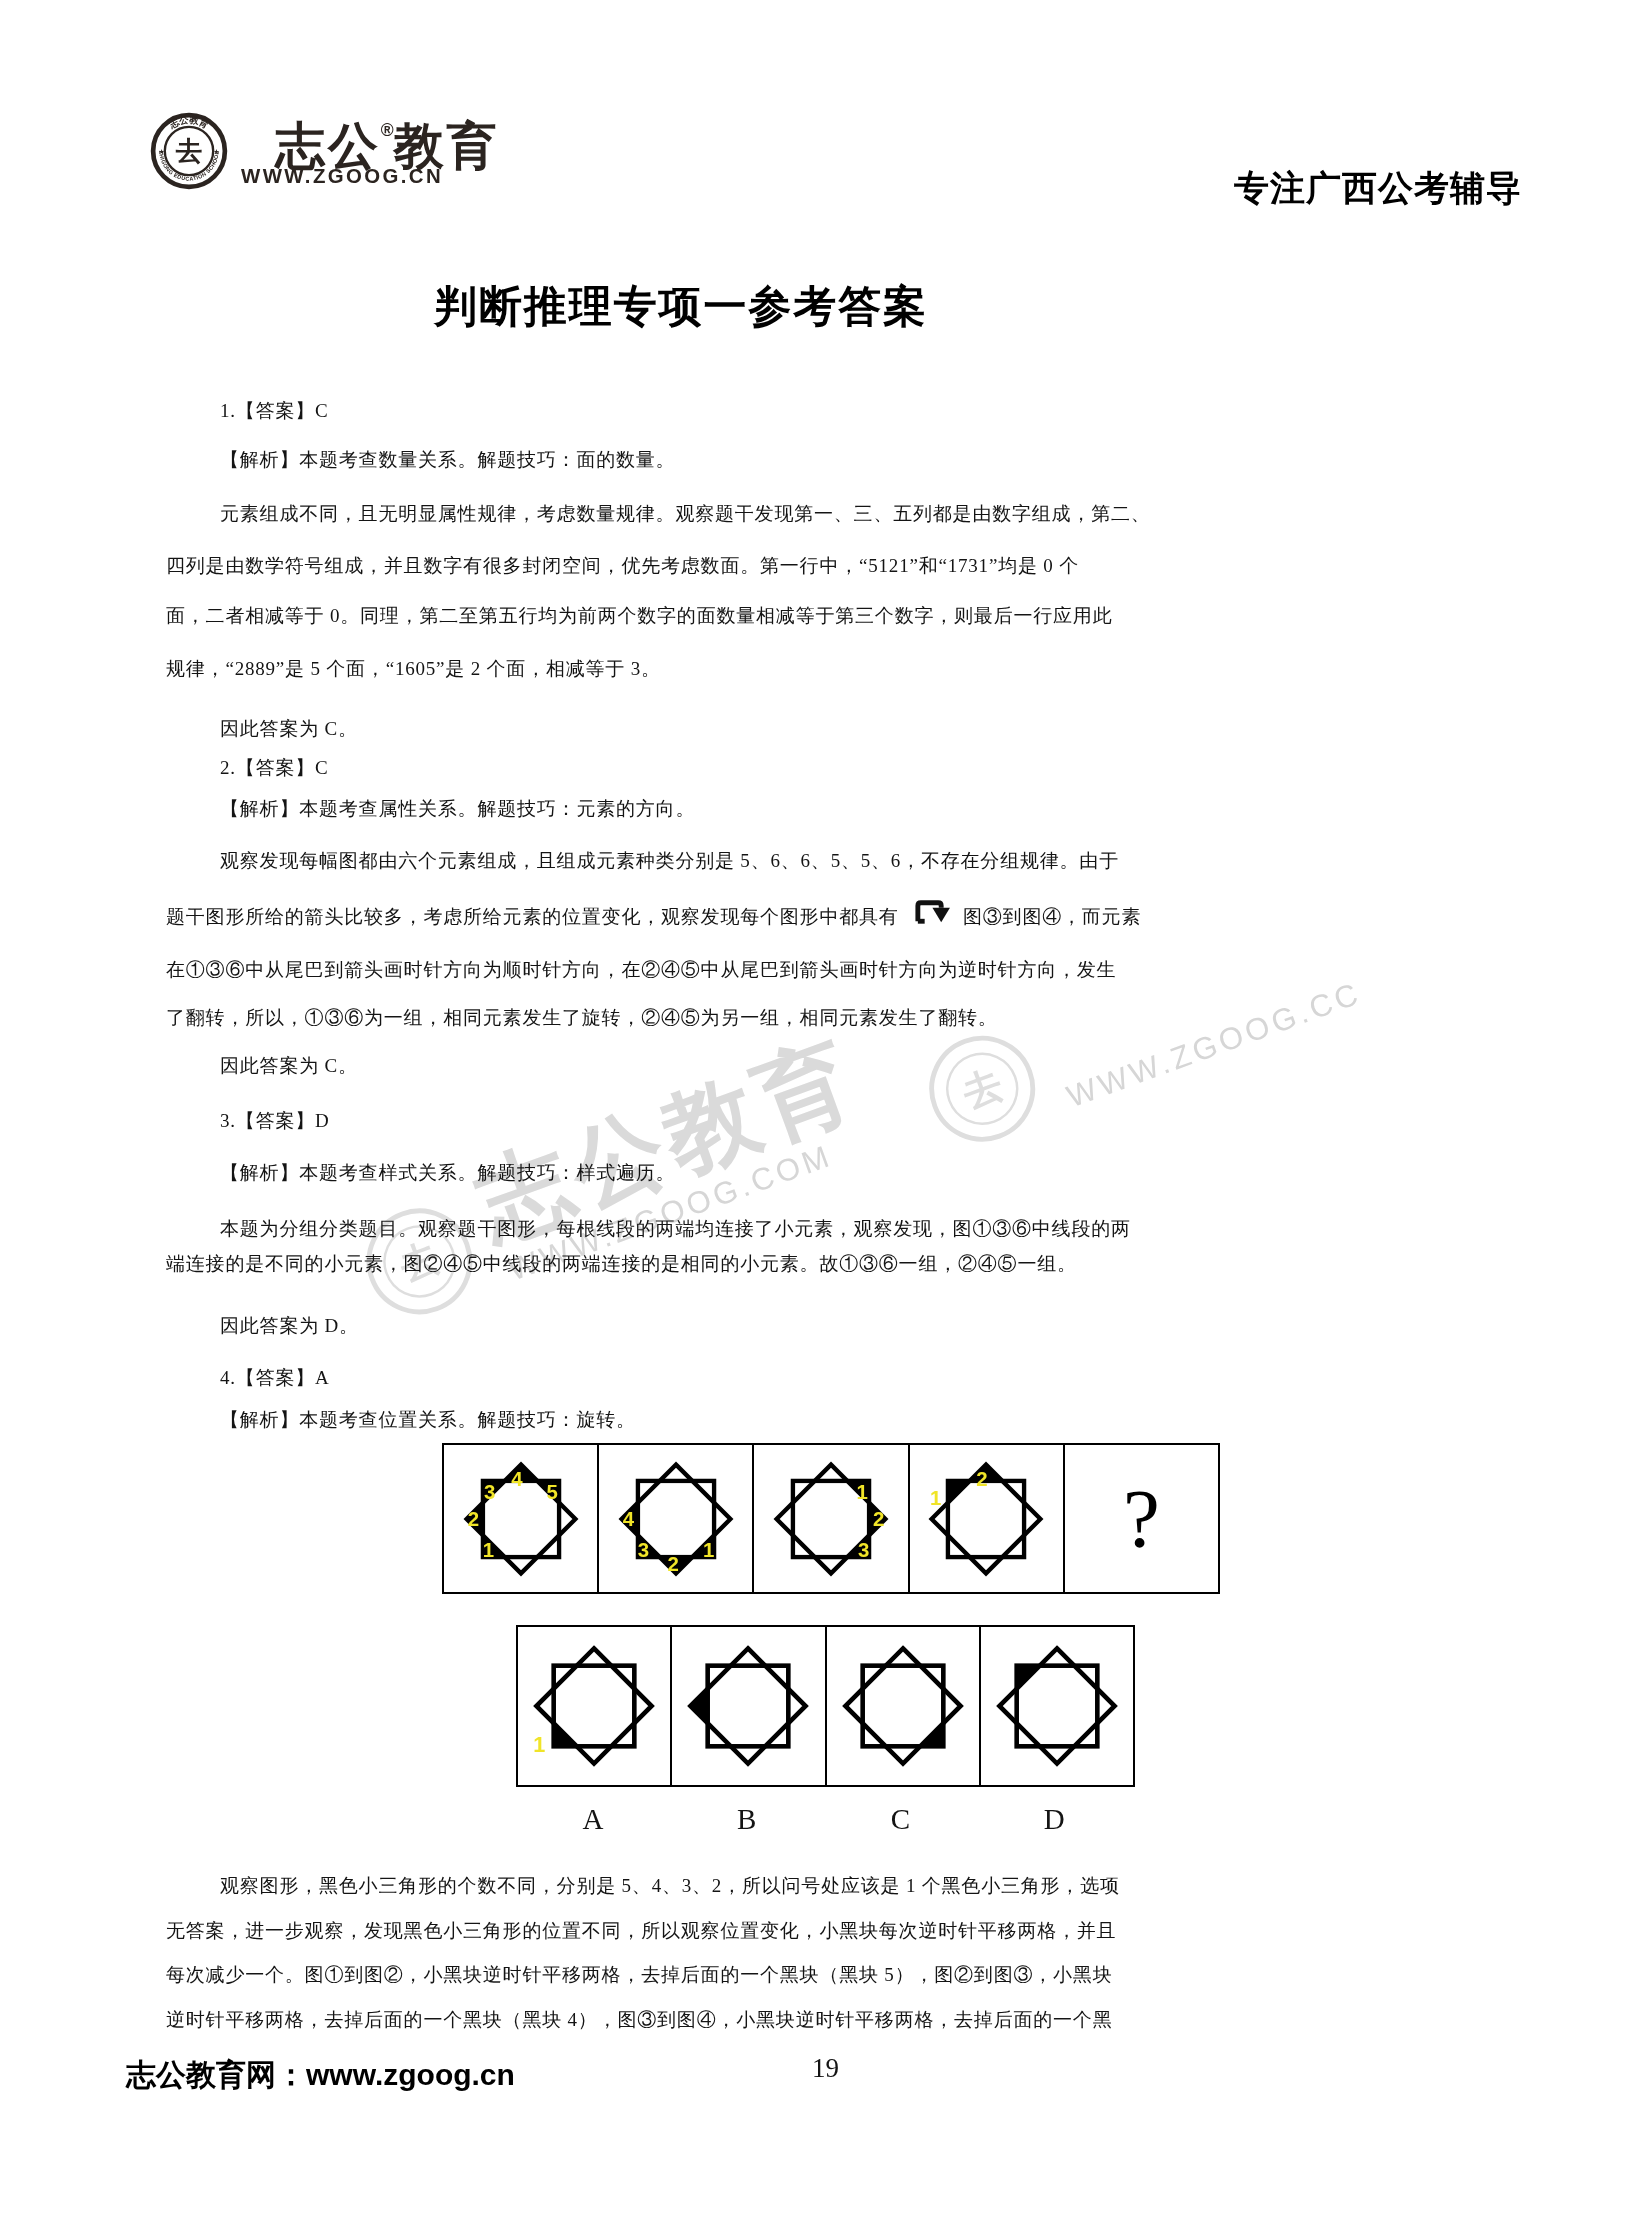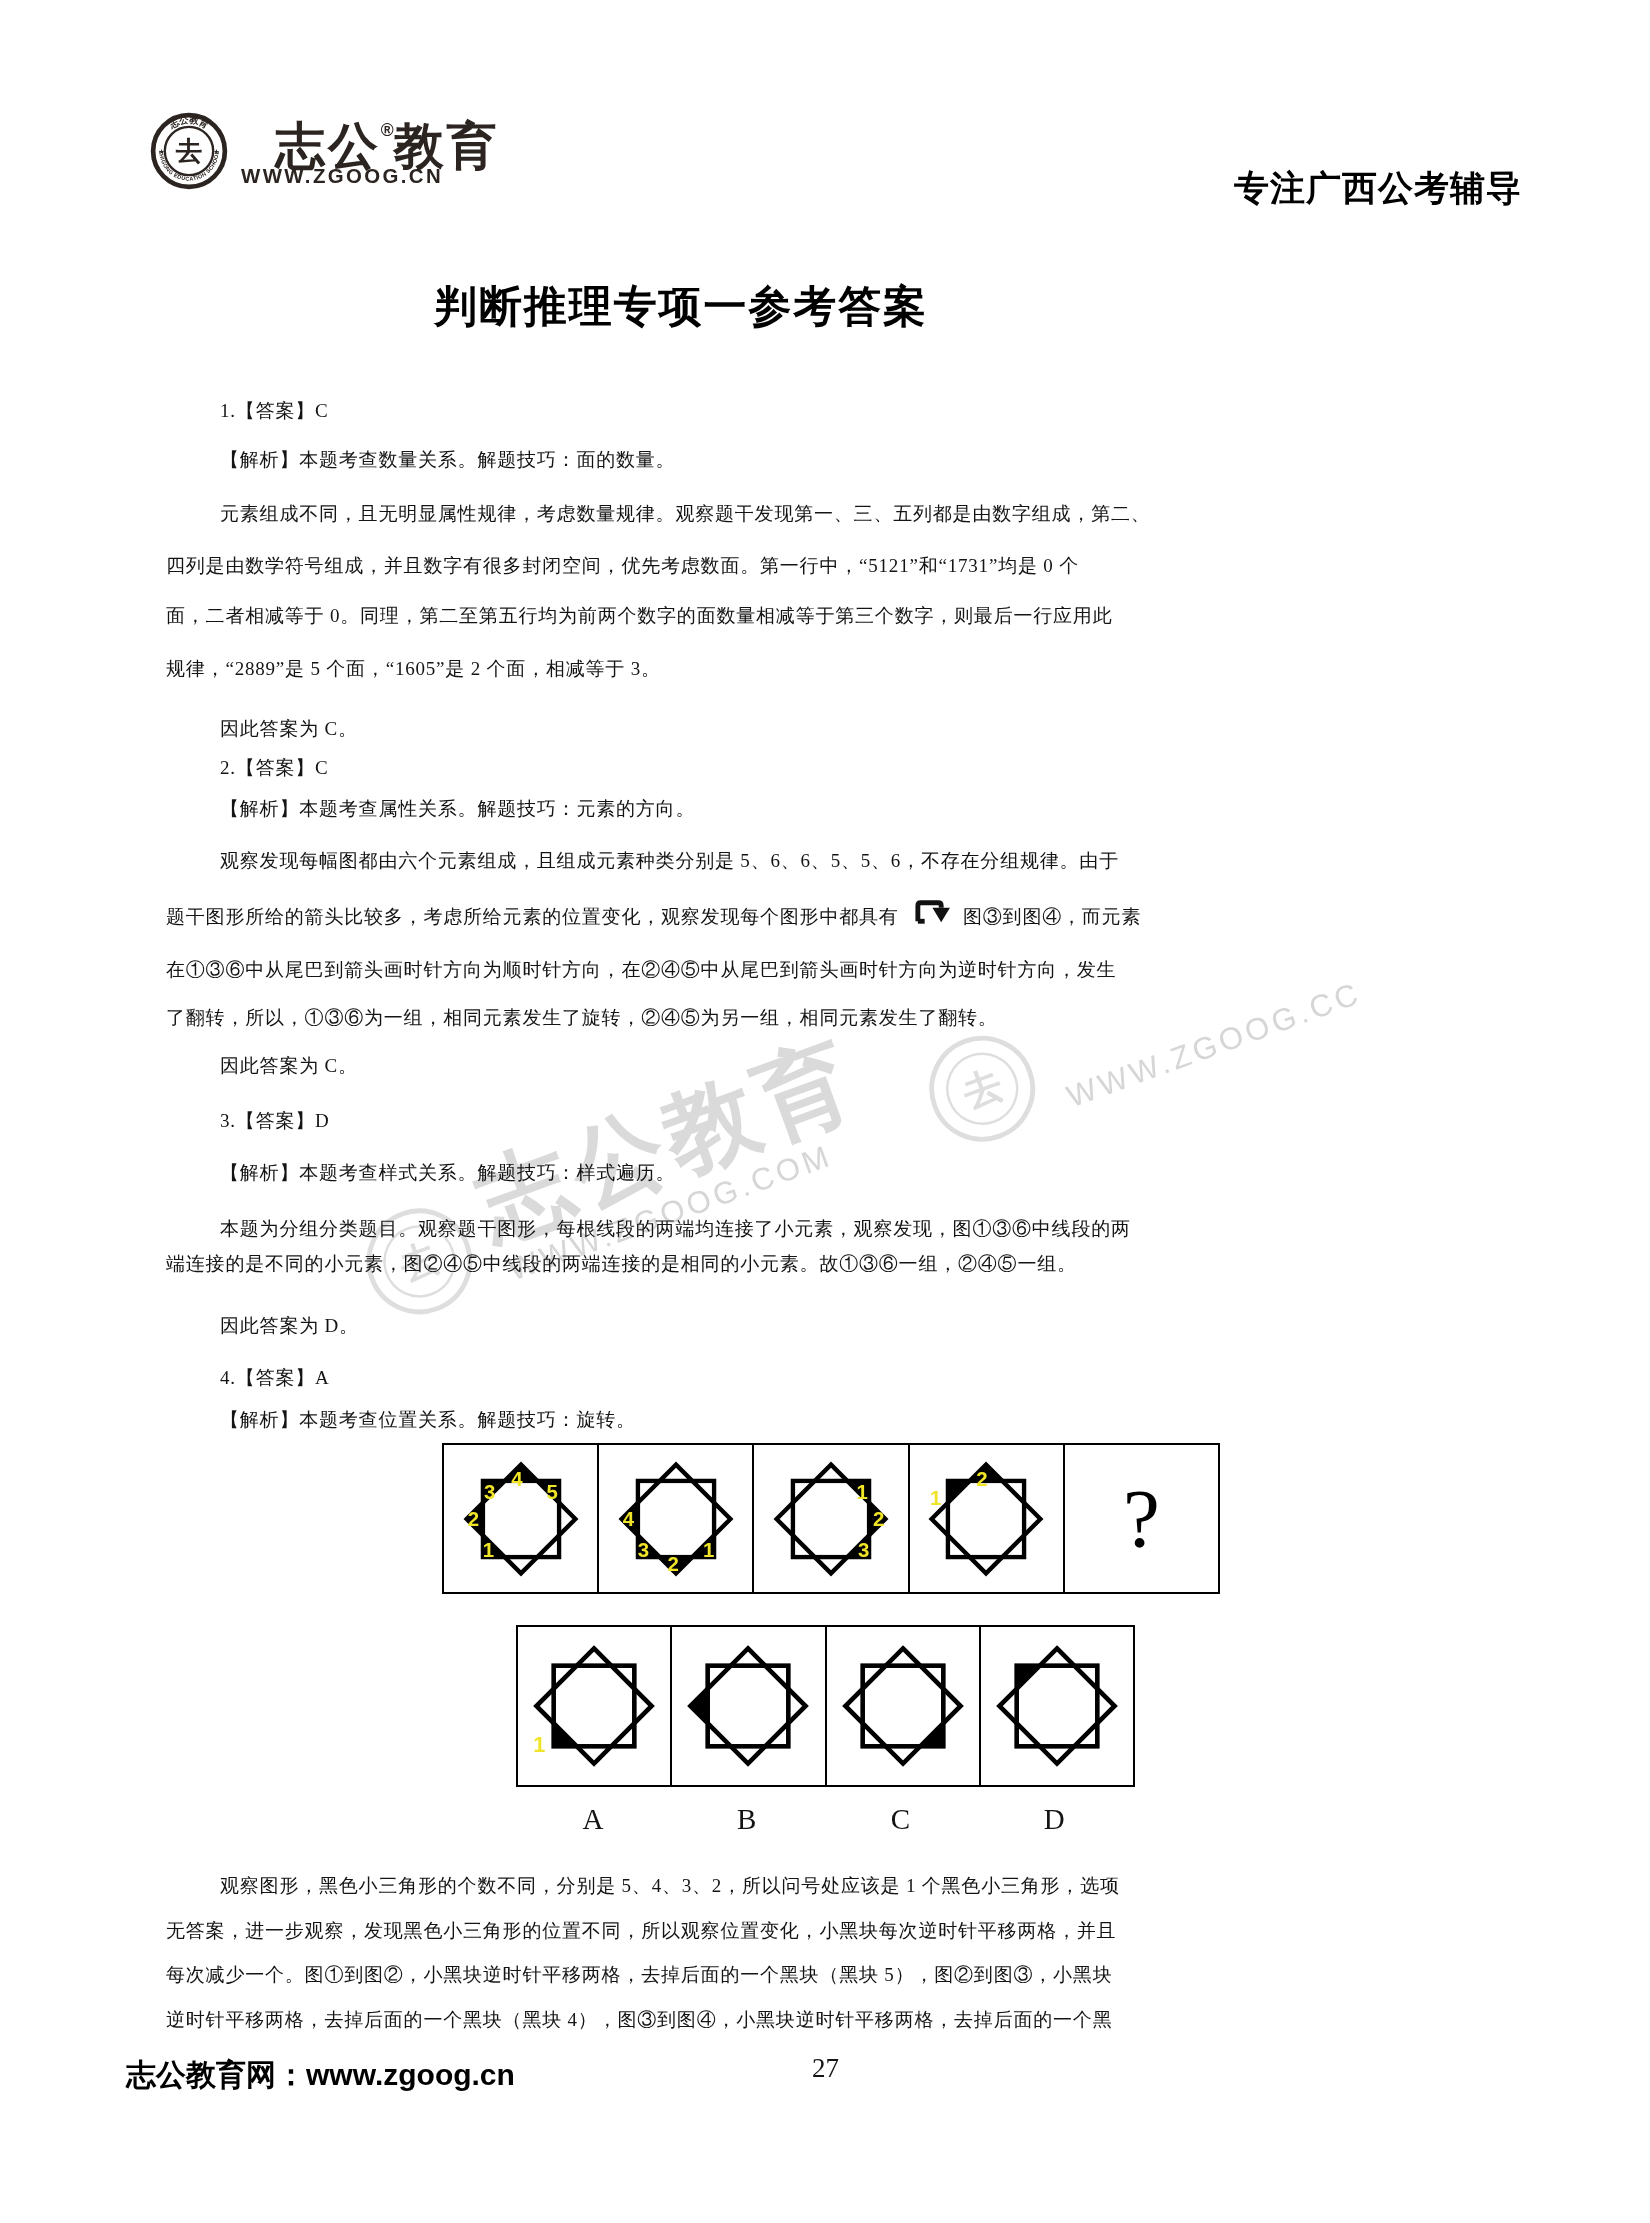--- a/index.html
+++ b/index.html
@@ -207,16 +207,16 @@
       <span>C</span>
       <span>D</span>
     </div>
 
   <div class="line ind" style="top:1860px">观察图形，黑色小三角形的个数不同，分别是 5、4、3、2，所以问号处应该是 1 个黑色小三角形，选项</div>
   <div class="line" style="top:1905px">无答案，进一步观察，发现黑色小三角形的位置不同，所以观察位置变化，小黑块每次逆时针平移两格，并且</div>
   <div class="line" style="top:1949px">每次减少一个。图①到图②，小黑块逆时针平移两格，去掉后面的一个黑块（黑块 5），图②到图③，小黑块</div>
   <div class="line" style="top:1994px">逆时针平移两格，去掉后面的一个黑块（黑块 4），图③到图④，小黑块逆时针平移两格，去掉后面的一个黑</div>
 
   <div class="footer-site">志公教育网：www.zgoog.cn</div>
-  <div class="footer-page">27</div>
+  <div class="footer-page">19</div>
 
 </div>
 
 
 </body></html>

